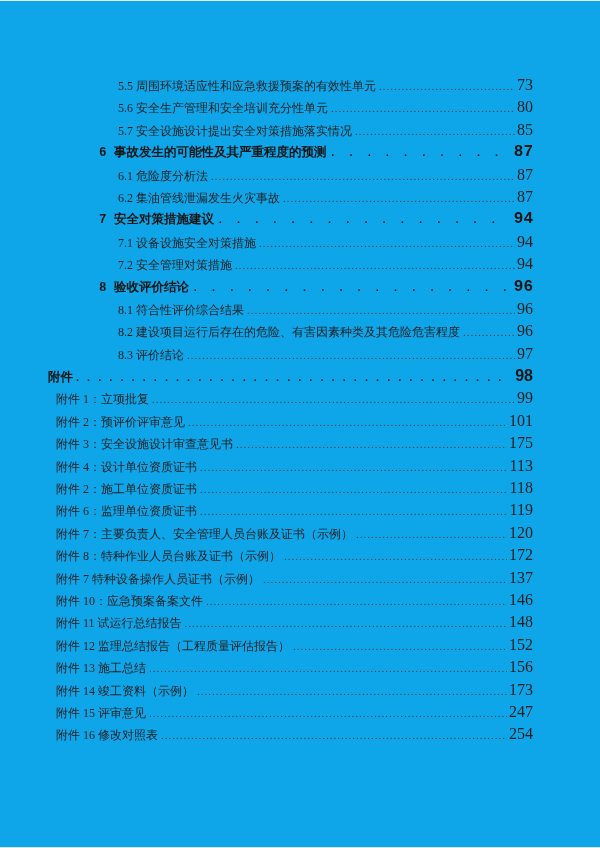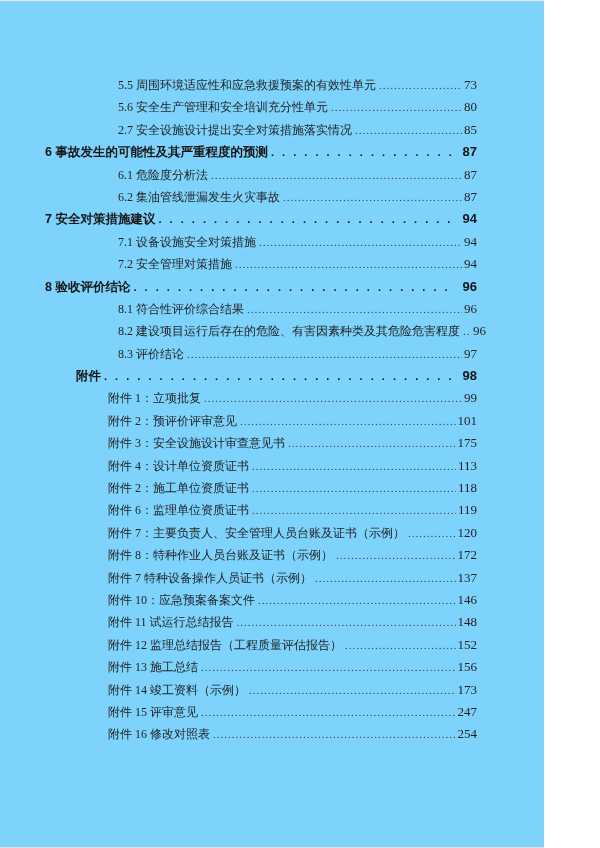--- a/index.html
+++ b/index.html
@@ -2,23 +2,23 @@
 <html><head>
 <meta charset="utf-8">
 <style>
   html, body {
     margin: 0;
     padding: 0;
     background: #ffffff;
   }
   .page {
     position: relative;
-    width: 544px;
+    width: 600px;
     height: 848px;
-    background: #7dd3fc;
+    background: #0ea5e9;
     overflow: hidden;
     font-family: "Liberation Serif", "DejaVu Serif", serif;
     color: #1f1f1f;
   }
   .edge {
     position: absolute;
     left: 0;
     right: 0;
     height: 1px;
     background: #e7e7e7;
@@ -53,43 +53,43 @@
   }
   .toc-row .dots::after {
     content: "..................................................................................................................................................................................................................";
     font-size: 11px;
     letter-spacing: 1px;
     color: #3a3a3a;
   }
   .toc-row .pagenum {
     flex: 0 0 auto;
     text-align: right;
-    font-size: 13px;
+    font-size: 16px;
   }
 
   
   .toc-row.chapter {
-    padding-left: 45px;
+    padding-left: 99px;
     font-weight: 700;
     font-size: 12.5px;
-    font-family: Liberation Sans, sans-serif;
+    font-family: Liberation Mono, monospace;
     color: #161616;
   }
   .toc-row.sub {
     padding-left: 118px;
   }
   .toc-row.annex-heading {
-    padding-left: 76px;
+    padding-left: 48px;
     font-weight: 700;
     font-size: 12.5px;
     font-family: "Liberation Sans", "DejaVu Sans", sans-serif;
     color: #161616;
   }
   .toc-row.annex-item {
-    padding-left: 108px;
+    padding-left: 56px;
   }
   .toc-row.chapter .dots::after,
   .toc-row.annex-heading .dots::after {
     content: ". . . . . . . . . . . . . . . . . . . . . . . . . . . . . . . . . . . . . . . . . . . . . . . . . . . . . . . . . . . . . . . . . . . . . . . . . . . . . . . .";
     font-weight: 700;
     font-size: 11px;
     letter-spacing: 2.5px;
     color: #161616;
   }
   .toc-row.chapter .pagenum,
@@ -110,21 +110,21 @@
     <span class="pagenum">73</span>
   </div>
 
   <div class="toc-row sub">
     <span class="entry-text">5.6 安全生产管理和安全培训充分性单元</span>
     <span class="dots"></span>
     <span class="pagenum">80</span>
   </div>
 
   <div class="toc-row sub">
-    <span class="entry-text">2.7 安全设施设计提出安全对策措施落实情况</span>
+    <span class="entry-text">5.7 安全设施设计提出安全对策措施落实情况</span>
     <span class="dots"></span>
     <span class="pagenum">85</span>
   </div>
 
   <div class="toc-row chapter">
     <span class="entry-text">6 事故发生的可能性及其严重程度的预测</span>
     <span class="dots"></span>
     <span class="pagenum">87</span>
   </div>
 

